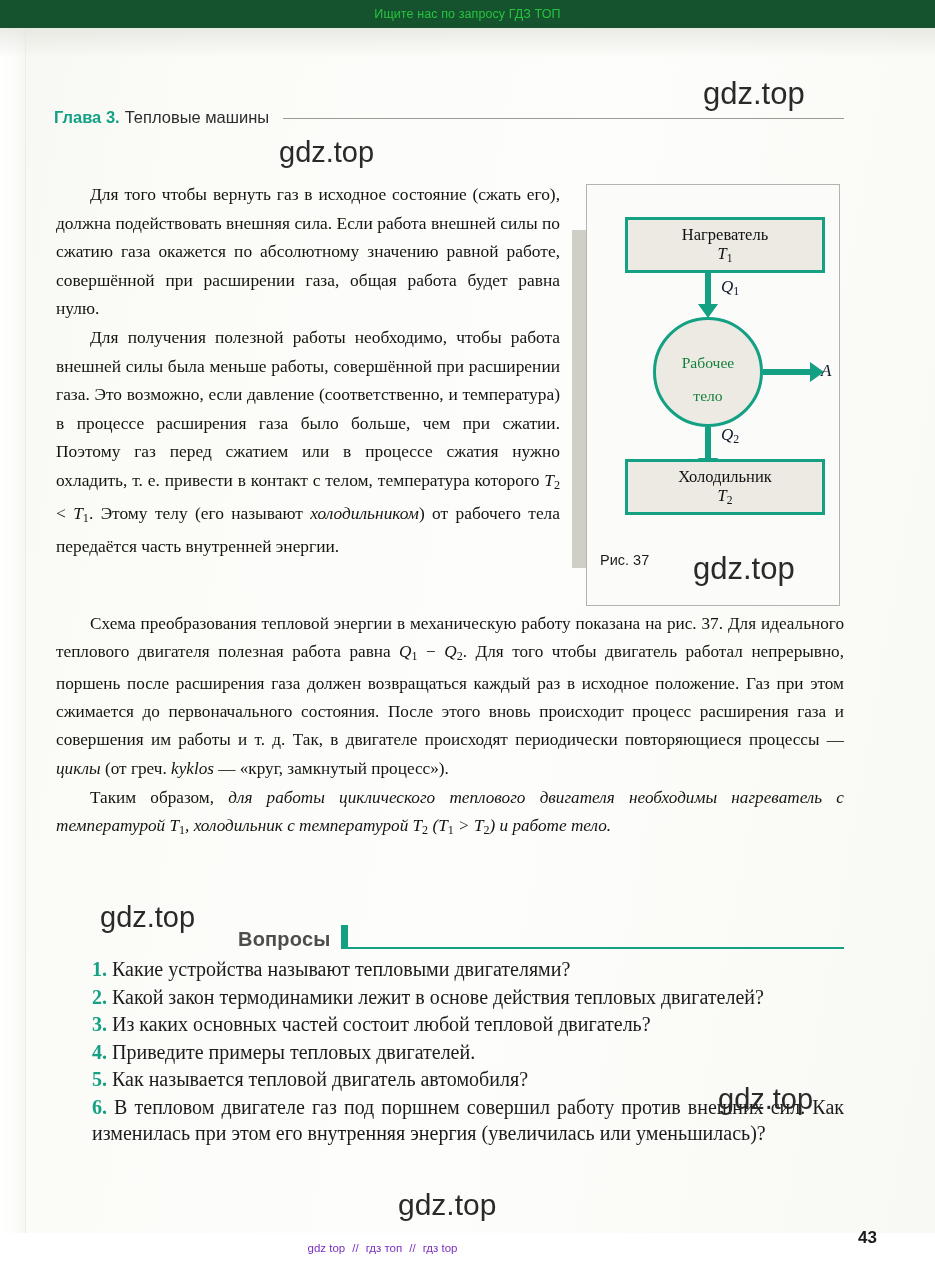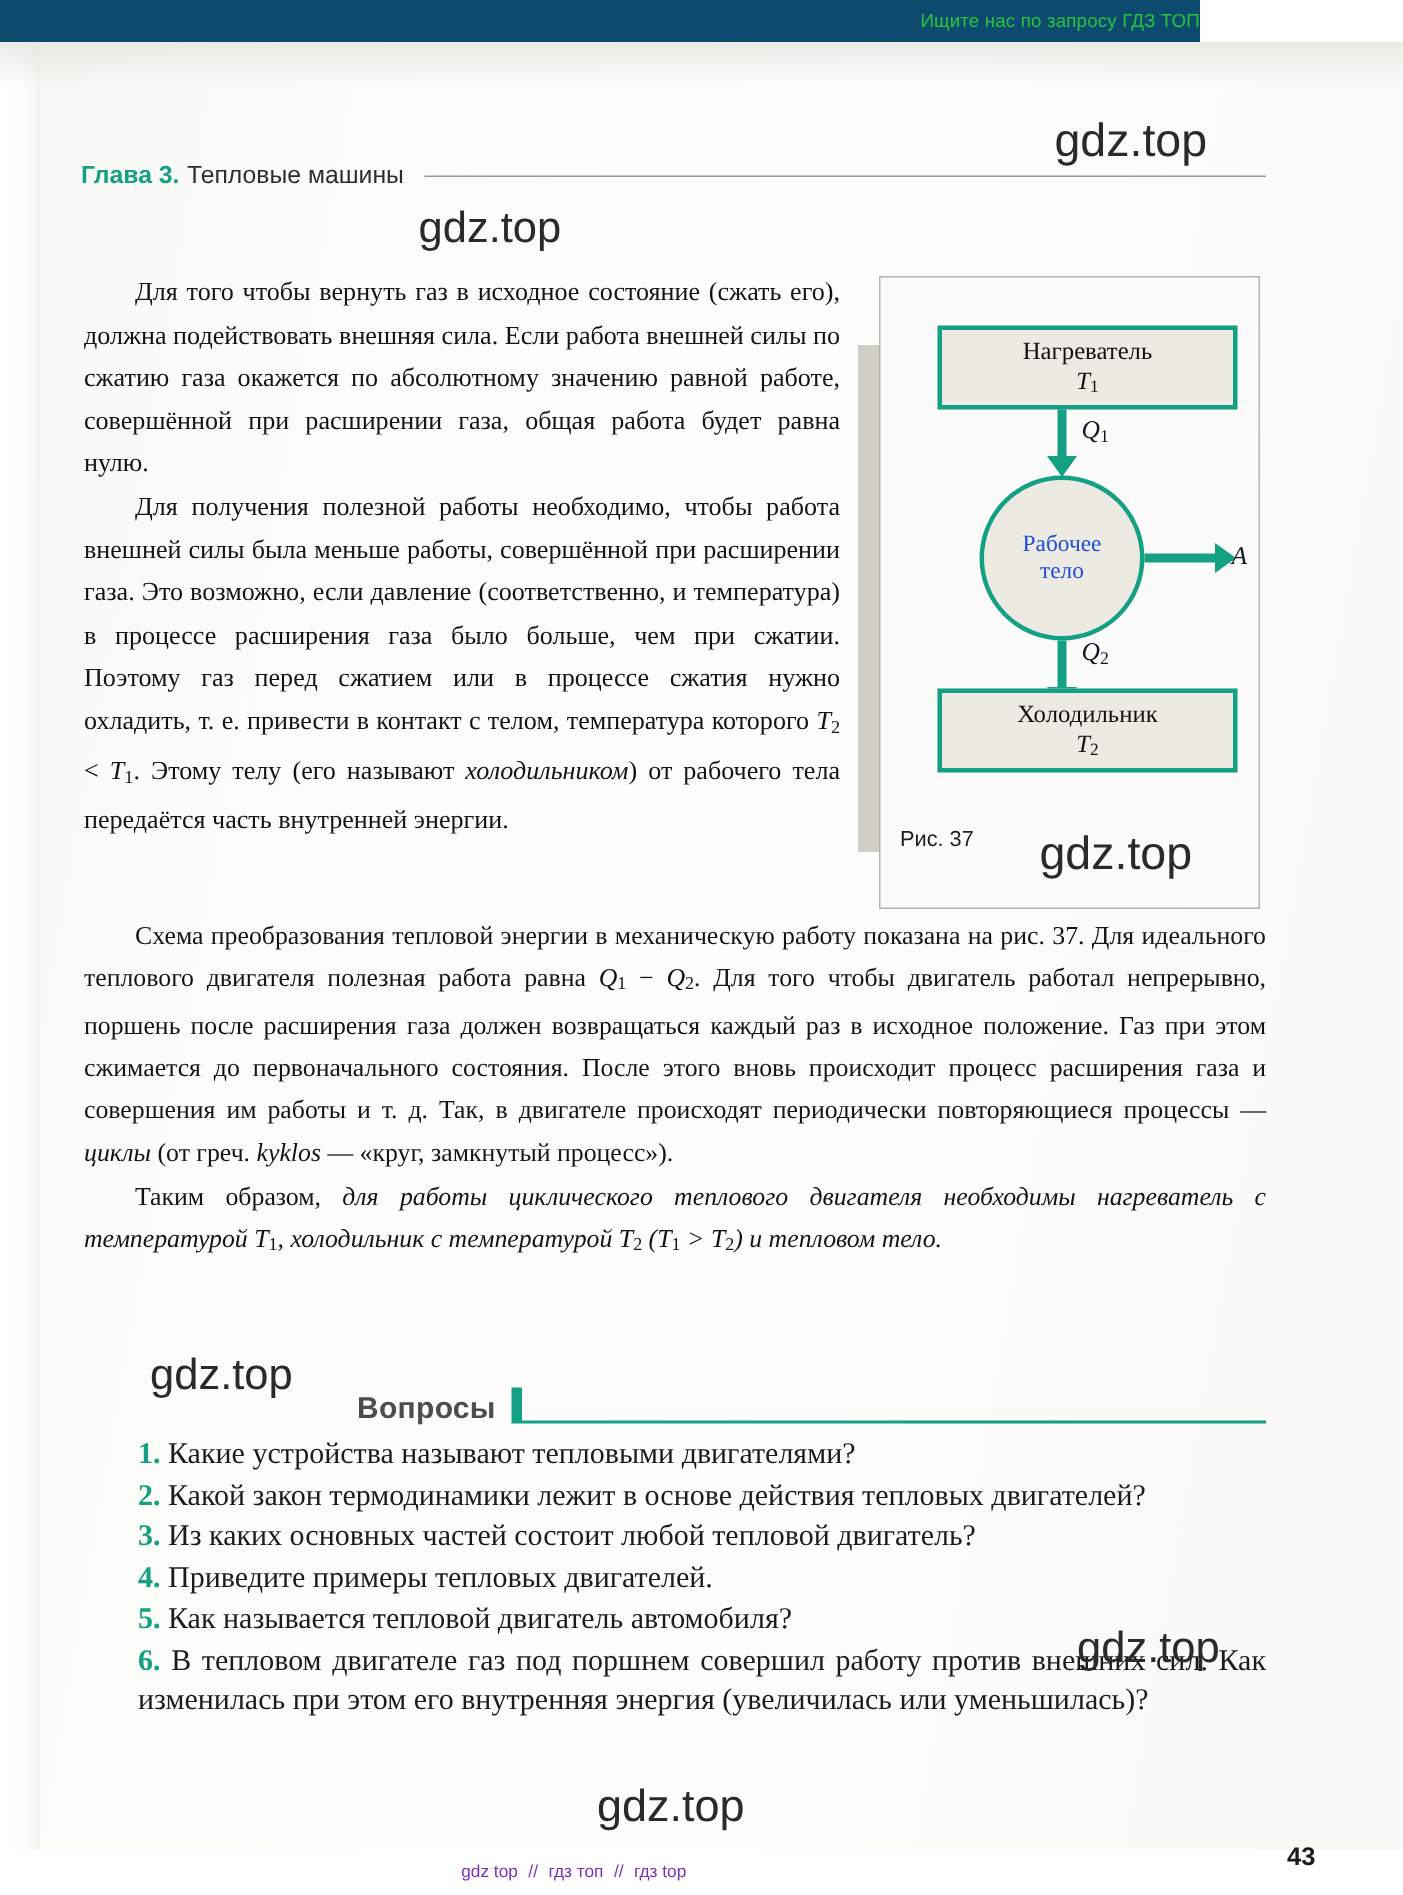--- a/index.html
+++ b/index.html
@@ -12,25 +12,25 @@
     height: 1263px;
     position: relative;
     font-family: "Liberation Serif", "DejaVu Serif", serif;
     overflow: hidden;
   }
 
   
   .top-banner {
     position: absolute;
     left: 0; top: 0;
-    width: 800px; height: 28px;
-    background: #0c4a6e;
+    width: 935px; height: 28px;
+    background: #14532d;
     display: flex;
     align-items: center;
-    justify-content: flex-end;
+    justify-content: center;
   }
   .top-banner-text {
     color: #27c33f;
     font-family: "Liberation Sans", sans-serif;
     font-size: 12.5px;
     letter-spacing: .1px;
     white-space: nowrap;
   }
 
   
@@ -167,21 +167,21 @@
     border: 3px solid #13a083;
     border-radius: 50%;
     background: #eceae3;
     box-sizing: border-box;
     display: flex;
     flex-direction: column;
     align-items: center;
     justify-content: center;
     line-height: 1.14;
   }
-  .fig-circle span { font-size: 15.6px; color: #1d4ed8; }
+  .fig-circle span { font-size: 15.6px; color: #15803d; margin-top: 15px; }
 
   .arrow-v {
     position: absolute;
     width: 6px;
     background: #13a083;
   }
   .arrow-v::after {
     content: "";
     position: absolute;
     left: -7px; bottom: -13px;
@@ -358,21 +358,21 @@
         <span class="bx-title">Холодильник</span>
         <span class="bx-sub"><span>T</span><sub>2</sub></span>
       </div>
 
     </div>
     <div class="fig-caption">Рис. 37</div>
   </div>
 
   <div class="full-text">
     <p><span>Схема преобразования тепловой энергии в механическую работу показана на рис. 37. Для идеального теплового двигателя полезная работа равна </span><span class="mvar">Q</span><sub>1</sub><span> − </span><span class="mvar">Q</span><sub>2</sub><span>. Для того чтобы двигатель работал непрерывно, поршень после расширения газа должен возвращаться каждый раз в исходное положение. Газ при этом сжимается до первоначального состояния. После этого вновь происходит процесс расширения газа и совершения им работы и т. д. Так, в двигателе происходят периодически повторяющиеся процессы — </span><i>циклы</i><span> (от греч. </span><i>kyklos</i><span> — «круг, замкнутый процесс»).</span></p>
-    <p><span>Таким образом, </span><i>для работы циклического теплового двигателя необходимы нагреватель с температурой </i><i class="mvar">T</i><sub>1</sub><i>, холодильник с температурой </i><i class="mvar">T</i><sub>2</sub><i> (</i><i class="mvar">T</i><sub>1</sub><i> &gt; </i><i class="mvar">T</i><sub>2</sub><i>) и тепловом тело.</i></p>
+    <p><span>Таким образом, </span><i>для работы циклического теплового двигателя необходимы нагреватель с температурой </i><i class="mvar">T</i><sub>1</sub><i>, холодильник с температурой </i><i class="mvar">T</i><sub>2</sub><i> (</i><i class="mvar">T</i><sub>1</sub><i> &gt; </i><i class="mvar">T</i><sub>2</sub><i>) и работе тело.</i></p>
   </div>
 
   <div class="q-head">
     <span class="q-head-title">Вопросы</span>
     <span class="q-head-bar"></span>
     <span class="q-head-rule"></span>
   </div>
 
   <div class="q-list">
     <p class="q-item"><span class="q-num">1.</span> <span>Какие устройства называют тепловыми двигателями?</span></p>

